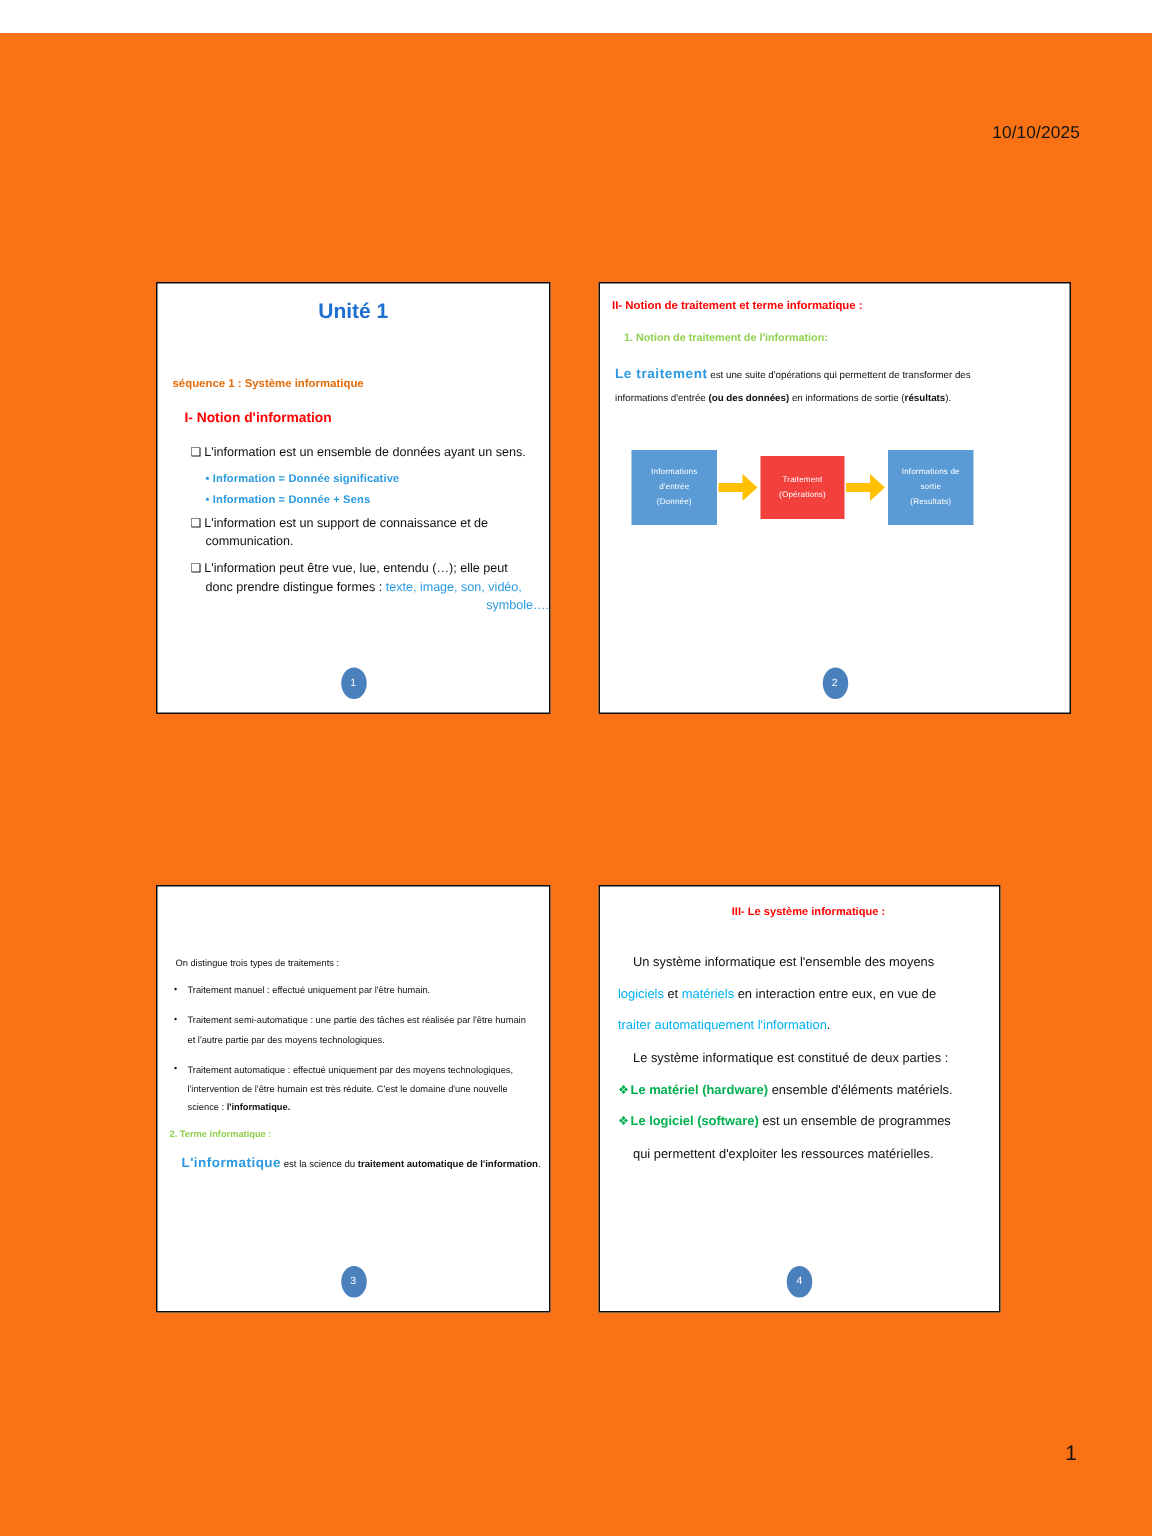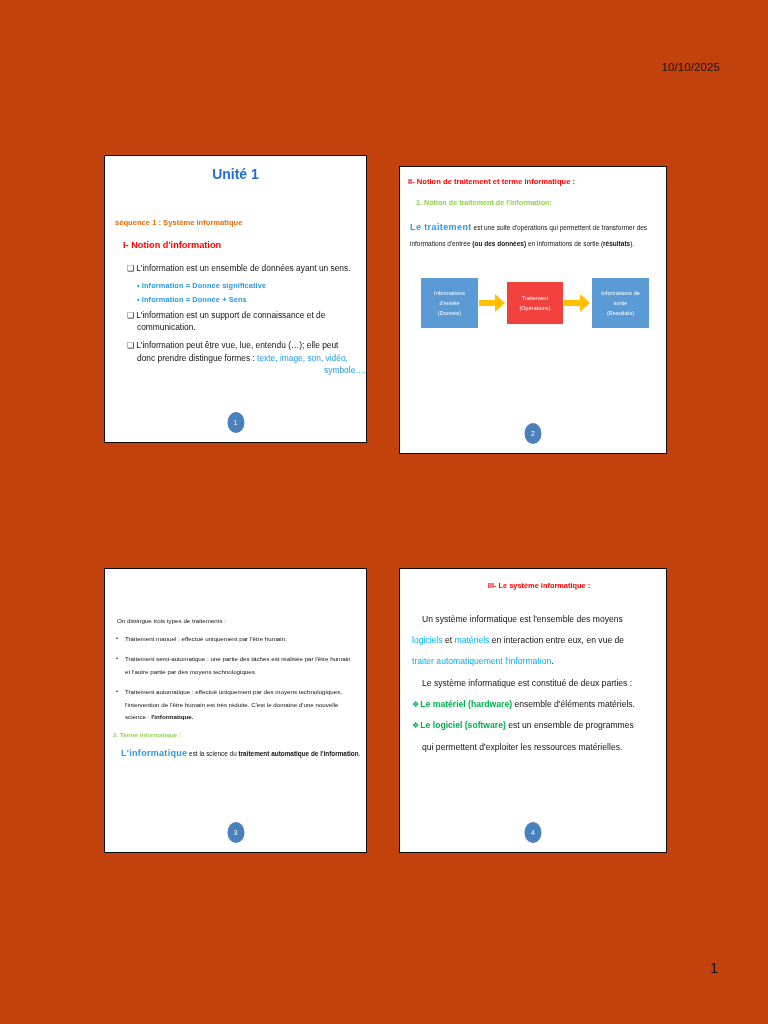--- a/index.html
+++ b/index.html
@@ -10,21 +10,22 @@
   body {
     width: 768px;
     height: 1024px;
     position: relative;
     font-family: "Liberation Sans", sans-serif;
     overflow: hidden;
   }
   .page {
     position: absolute;
     inset: 0;
-    background: #c2410c;
+    background: #f97316;
+    margin-top: 22px;
   }
   .doc-date {
     position: absolute;
     top: 61px;
     right: 48px;
     font-size: 11.5px;
     color: #131313;
     letter-spacing: 0.1px;
   }
   .doc-pagenum {
@@ -36,22 +37,22 @@
   }
 
   
   .slide {
     position: absolute;
     background: #ffffff;
     border: 1.6px solid #0d0d0d;
     box-sizing: border-box;
     overflow: hidden;
   }
-  .slide-1 { left: 104px; top: 155px; width: 263px; height: 288px; }
-  .slide-2 { left: 399px; top: 166px; width: 268px; height: 288px; }
+  .slide-1 { left: 104px; top: 166px; width: 263px; height: 288px; }
+  .slide-2 { left: 399px; top: 166px; width: 315px; height: 288px; }
   .slide-3 { left: 104px; top: 568px; width: 263px; height: 285px; }
   .slide-4 { left: 399px; top: 568px; width: 268px; height: 285px; }
 
   .badge {
     position: absolute;
     bottom: 9px;
     left: 50%;
     transform: translateX(-50%);
     width: 17px;
     height: 21px;

